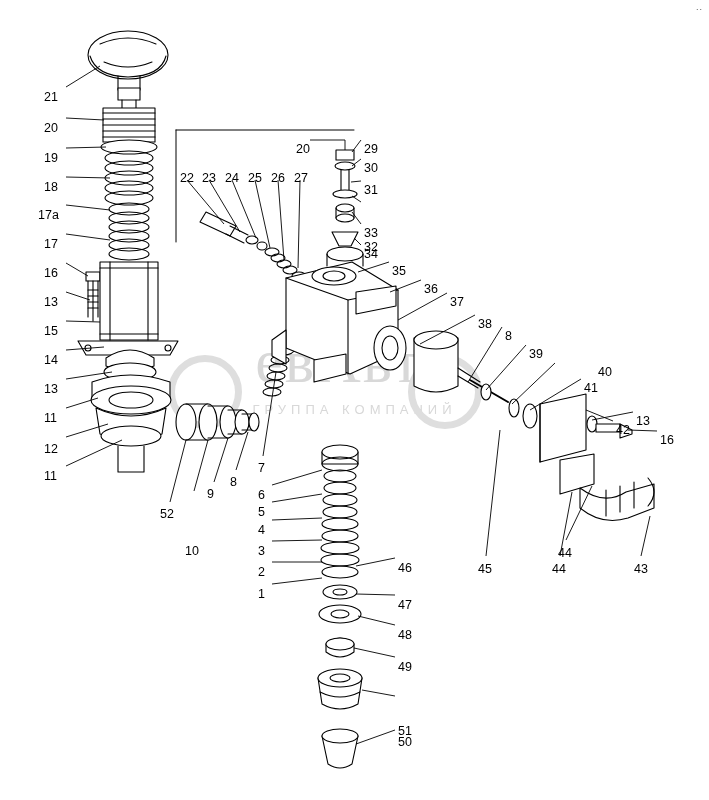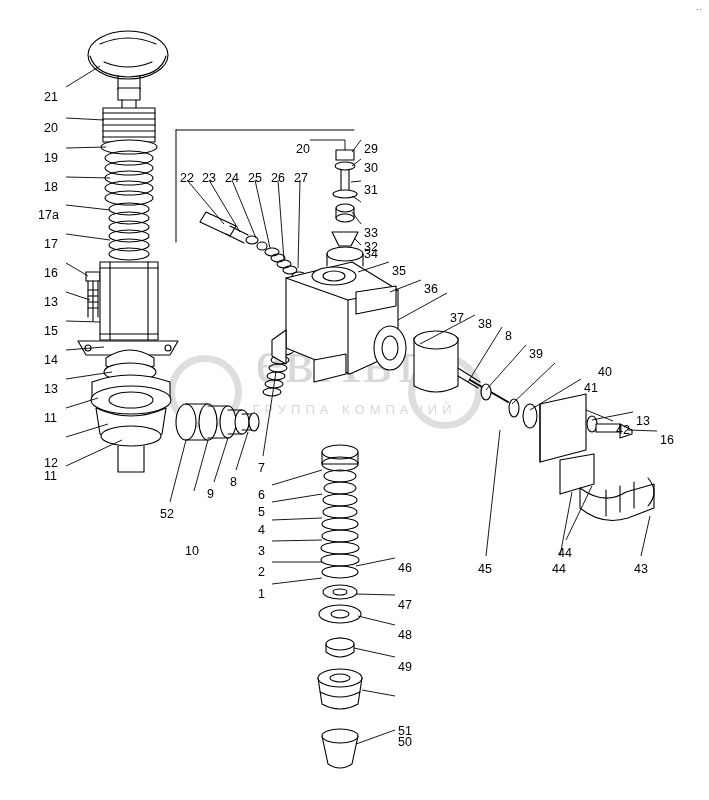--- a/index.html
+++ b/index.html
@@ -366,21 +366,21 @@
       <div class="callout" style="left: 44px; top: 152px;">19</div>
       <div class="callout" style="left: 44px; top: 181px;">18</div>
       <div class="callout" style="left: 38px; top: 209px;">17a</div>
       <div class="callout" style="left: 44px; top: 238px;">17</div>
       <div class="callout" style="left: 44px; top: 267px;">16</div>
       <div class="callout" style="left: 44px; top: 296px;">13</div>
       <div class="callout" style="left: 44px; top: 325px;">15</div>
       <div class="callout" style="left: 44px; top: 354px;">14</div>
       <div class="callout" style="left: 44px; top: 383px;">13</div>
       <div class="callout" style="left: 44px; top: 412px;">11</div>
-      <div class="callout" style="left: 44px; top: 457px; text-align: right;">12</div>
+      <div class="callout" style="left: 44px; top: 443px; text-align: right;">12</div>
       <div class="callout" style="left: 44px; top: 470px;">11</div>
       <div class="callout" style="left: 160px; top: 508px;">52</div>
       <div class="callout" style="left: 185px; top: 497px; margin-top: 48px;">10</div>
       <div class="callout" style="left: 207px; top: 488px;">9</div>
       <div class="callout" style="left: 230px; top: 476px;">8</div>
       <div class="callout" style="left: 258px; top: 462px;">7</div>
       <div class="callout" style="left: 258px; top: 489px;">6</div>
       <div class="callout" style="left: 258px; top: 506px;">5</div>
       <div class="callout" style="left: 258px; top: 524px;">4</div>
       <div class="callout" style="left: 258px; top: 545px;">3</div>
@@ -394,21 +394,21 @@
       <div class="callout" style="left: 294px; top: 172px;">27</div>
       <div class="callout" style="left: 296px; top: 143px;">20</div>
       <div class="callout" style="left: 364px; top: 143px;">29</div>
       <div class="callout" style="left: 364px; top: 162px;">30</div>
       <div class="callout" style="left: 364px; top: 184px;">31</div>
       <div class="callout" style="left: 364px; top: 205px; margin-top: 36px;">32</div>
       <div class="callout" style="left: 364px; top: 227px;">33</div>
       <div class="callout" style="left: 364px; top: 248px;">34</div>
       <div class="callout" style="left: 392px; top: 265px;">35</div>
       <div class="callout" style="left: 424px; top: 283px;">36</div>
-      <div class="callout" style="left: 450px; top: 296px; margin-top: 16px;">37</div>
+      <div class="callout" style="left: 450px; top: 296px;">37</div>
       <div class="callout" style="left: 478px; top: 318px;">38</div>
       <div class="callout" style="left: 505px; top: 330px;">8</div>
       <div class="callout" style="left: 529px; top: 348px;">39</div>
       <div class="callout" style="left: 558px; top: 366px; margin-left: 40px;">40</div>
       <div class="callout" style="left: 584px; top: 382px;">41</div>
       <div class="callout" style="left: 616px; top: 424px;">42</div>
       <div class="callout" style="left: 636px; top: 415px;">13</div>
       <div class="callout" style="left: 660px; top: 434px;">16</div>
       <div class="callout" style="left: 478px; top: 563px;">45</div>
       <div class="callout" style="left: 552px; top: 563px;">44</div>

